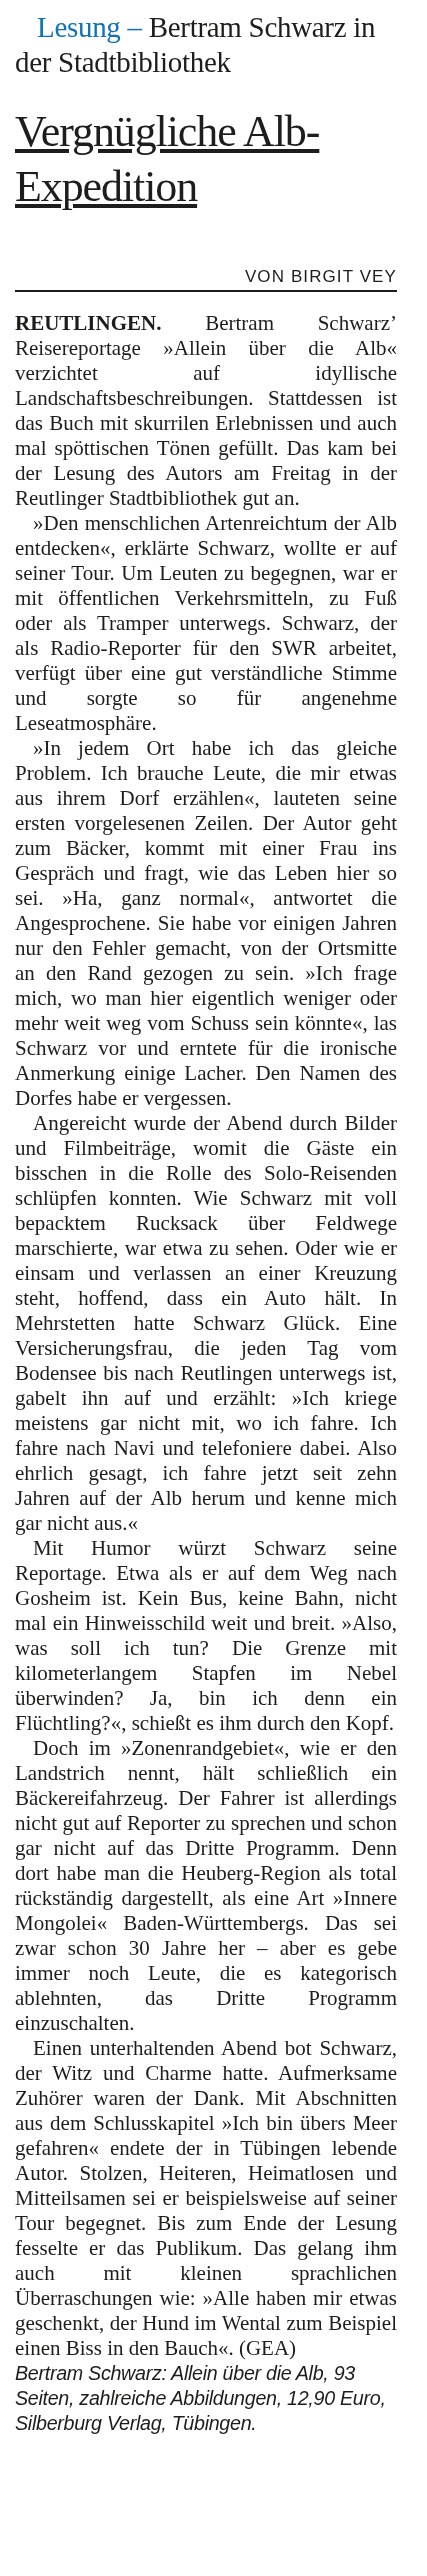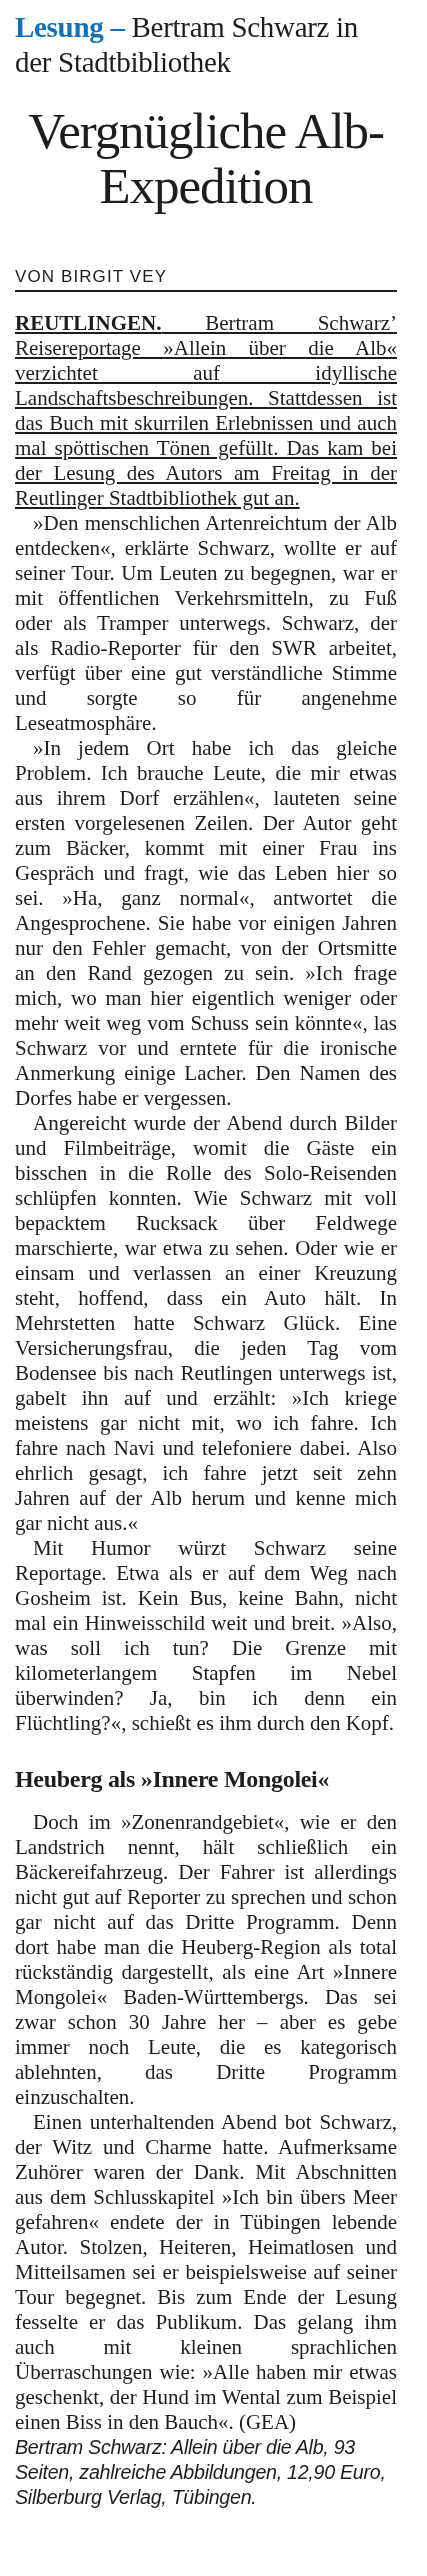--- a/index.html
+++ b/index.html
@@ -18,32 +18,35 @@
     overflow: hidden;
     font-family: "Liberation Serif", "DejaVu Serif", serif;
   }
   .kicker {
     font-size: 29px;
     line-height: 35px;
     font-weight: 400;
     letter-spacing: -0.3px;
   }
   .kicker-topic {
-    font-weight: 700;
+    font-weight: 400;
+    margin-left: 22px;
   }
   .headline {
     margin: 24.5px 0 0 0;
-    font-size: 51px;
+    font-size: 44px;
     line-height: 55px;
     font-weight: 400;
-    text-align: center;
+    text-align: left;
     letter-spacing: -1.1px;
+    text-decoration: underline;
   }
   .byline {
     margin-top: 53px;
+    text-align: right;
     font-family: "Liberation Sans", "DejaVu Sans", sans-serif;
     font-size: 17px;
     line-height: 19px;
     letter-spacing: 1.1px;
     font-weight: 400;
   }
   .rule {
     border: none;
     border-top: 2.1px solid #1d1d1b;
     margin: 3.7px 0 0 0;
@@ -55,21 +58,20 @@
     text-align: justify;
   }
   .para {
     margin: 0;
     text-indent: 18px;
     hyphens: auto;
     -webkit-hyphens: auto;
   }
   .para.no-indent {
     text-indent: 0;
-    text-decoration: underline;
   }
   .dateline {
     font-weight: 700;
   }
   .subhead {
     font-size: 24px;
     line-height: 28px;
     font-weight: 700;
     margin: 29px 0 17px 0;
     text-align: left;
@@ -102,20 +104,19 @@
   <div class="byline">VON BIRGIT VEY</div>
 
   <hr class="rule">
 
   <div class="article-body">
       <p class="para no-indent"><strong class="dateline">REUTLINGEN.</strong><span> Bertram Schwarz’ Reisereportage »Allein über die Alb« verzichtet auf idyllische Landschaftsbeschreibungen. Stattdessen ist das Buch mit skurrilen Erlebnissen und auch mal spöttischen Tönen gefüllt. Das kam bei der Lesung des Autors am Freitag in der Reutlinger Stadtbibliothek gut an.</span></p>
       <p class="para">»Den menschlichen Artenreichtum der Alb entdecken«, erklärte Schwarz, wollte er auf seiner Tour. Um Leuten zu begegnen, war er mit öffentlichen Verkehrsmitteln, zu Fuß oder als Tramper unterwegs. Schwarz, der als Radio-Reporter für den SWR arbeitet, verfügt über eine gut verständliche Stimme und sorgte so für angenehme Leseatmosphäre.</p>
       <p class="para">»In jedem Ort habe ich das gleiche Problem. Ich brauche Leute, die mir etwas aus ihrem Dorf erzählen«, lauteten seine ersten vorgelesenen Zeilen. Der Autor geht zum Bäcker, kommt mit einer Frau ins Gespräch und fragt, wie das Leben hier so sei. »Ha, ganz normal«, antwortet die Angesprochene. Sie habe vor einigen Jahren nur den Fehler gemacht, von der Ortsmitte an den Rand gezogen zu sein. »Ich frage mich, wo man hier eigentlich weniger oder mehr weit weg vom Schuss sein könnte«, las Schwarz vor und erntete für die ironische Anmerkung einige Lacher. Den Namen des Dorfes habe er vergessen.</p>
       <p class="para">Angereicht wurde der Abend durch Bilder und Filmbeiträge, womit die Gäste ein bisschen in die Rolle des Solo-Reisenden schlüpfen konnten. Wie Schwarz mit voll bepacktem Rucksack über Feldwege marschierte, war etwa zu sehen. Oder wie er einsam und verlassen an einer Kreuzung steht, hoffend, dass ein Auto hält. In Mehrstetten hatte Schwarz Glück. Eine Versicherungsfrau, die jeden Tag vom Bodensee bis nach Reutlingen unterwegs ist, gabelt ihn auf und erzählt: »Ich kriege meistens gar nicht mit, wo ich fahre. Ich fahre nach Navi und telefoniere dabei. Also ehrlich gesagt, ich fahre jetzt seit zehn Jahren auf der Alb herum und kenne mich gar nicht aus.«</p>
       <p class="para">Mit Humor würzt Schwarz seine Reportage. Etwa als er auf dem Weg nach Gosheim ist. Kein Bus, keine Bahn, nicht mal ein Hinweisschild weit und breit. »Also, was soll ich tun? Die Grenze mit kilometerlangem Stapfen im Nebel überwinden? Ja, bin ich denn ein Flüchtling?«, schießt es ihm durch den Kopf.</p>
-      <h2 class="subhead">Heuberg als »Innere Mongolei«</h2>
       <p class="para">Doch im »Zonenrandgebiet«, wie er den Landstrich nennt, hält schließlich ein Bäckereifahrzeug. Der Fahrer ist allerdings nicht gut auf Reporter zu sprechen und schon gar nicht auf das Dritte Programm. Denn dort habe man die Heuberg-Region als total rückständig dargestellt, als eine Art »Innere Mongolei« Baden-Württembergs. Das sei zwar schon 30 Jahre her – aber es gebe immer noch Leute, die es kategorisch ablehnten, das Dritte Programm einzuschalten.</p>
       <p class="para">Einen unterhaltenden Abend bot Schwarz, der Witz und Charme hatte. Aufmerksame Zuhörer waren der Dank. Mit Abschnitten aus dem Schlusskapitel »Ich bin übers Meer gefahren« endete der in Tübingen lebende Autor. Stolzen, Heiteren, Heimatlosen und Mitteilsamen sei er beispielsweise auf seiner Tour begegnet. Bis zum Ende der Lesung fesselte er das Publikum. Das gelang ihm auch mit kleinen sprachlichen Überraschungen wie: »Alle haben mir etwas geschenkt, der Hund im Wental zum Beispiel einen Biss in den Bauch«. (GEA)</p>
       <p class="book-info"><strong class="book-title">Bertram Schwarz: Allein über die Alb</strong><span>, 93 Seiten, zahlreiche Abbildungen, 12,90 Euro, Silberburg Verlag, Tübingen.</span></p>
     </div>
 
 </div>
 
 
 </body></html>

